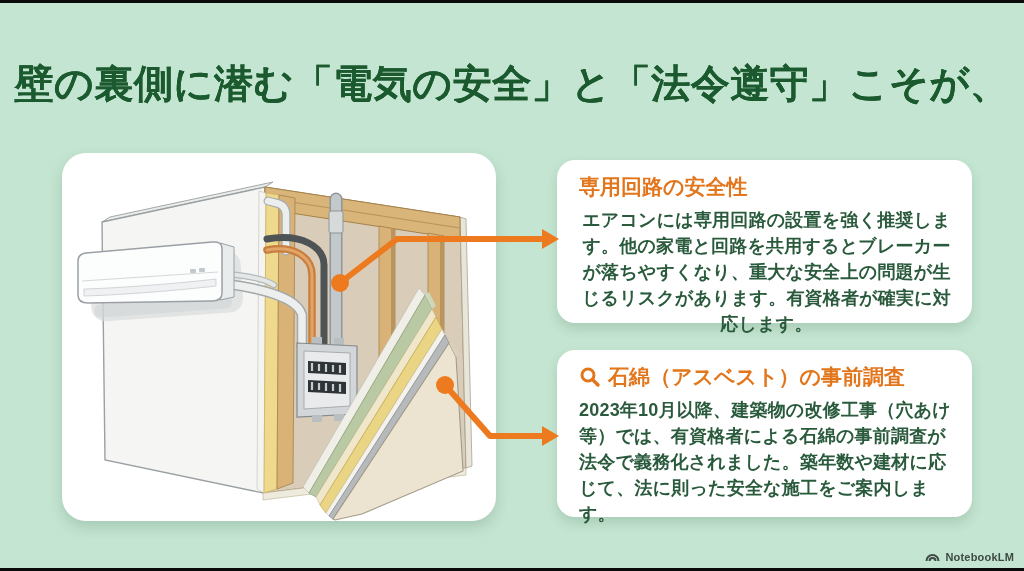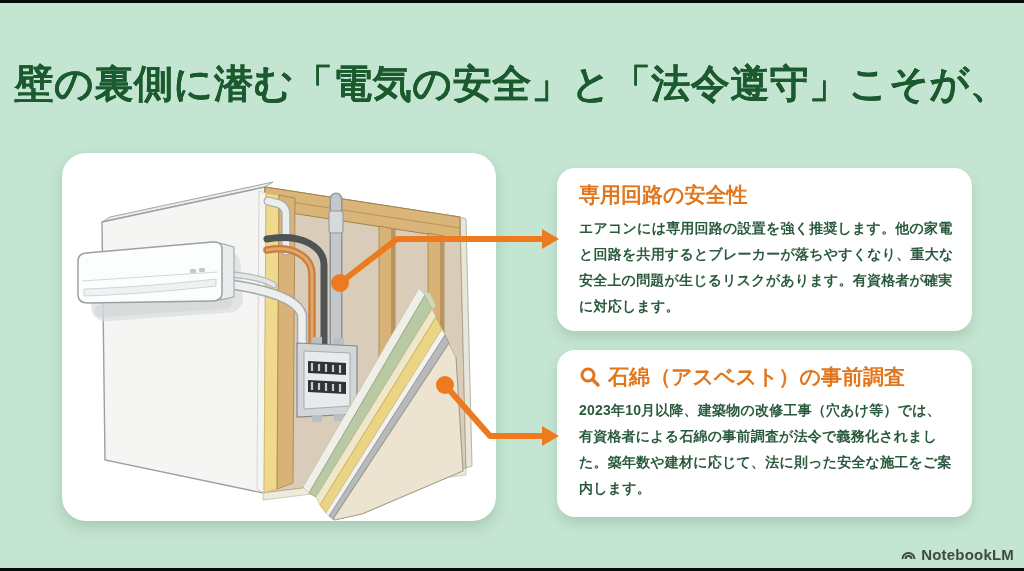--- a/index.html
+++ b/index.html
@@ -29,40 +29,40 @@
     box-shadow:0 6px 14px rgba(35,80,58,0.18);
   }
   .illus-card svg{display:block;border-radius:24px;}
 
   .callout{
     position:absolute;left:557px;width:415px;background:#ffffff;
     border-radius:18px;box-sizing:border-box;
     padding:13px 18px 12px 22px;
     box-shadow:0 6px 12px rgba(35,80,58,0.16);
   }
-  .callout.first{top:168px;height:163px;}
+  .callout.first{top:160px;height:163px;text-align:center;}
   .callout.second{top:350px;height:167px;}
   .callout h2{
     margin:0 0 7px 0;font-size:21px;line-height:27px;font-weight:800;
     color:#e2761d;display:flex;align-items:center;gap:7px;
   }
   .callout p{
-    margin:0;font-size:14px;line-height:26px;font-weight:700;
+    margin:0;font-size:18px;line-height:26px;font-weight:700;
     color:#2a5a3c;letter-spacing:0.2px;
   }
   .mag-icon{flex:0 0 auto;display:inline-block;}
 
   .arrows{
     position:absolute;left:0;top:0;width:1024px;height:571px;
     pointer-events:none;z-index:6;
   }
 
   .watermark{
     position:absolute;right:10px;bottom:8px;display:flex;align-items:center;gap:5px;
-    color:#3e4a44;font-size:15px;font-weight:700;letter-spacing:0.2px;z-index:7;
+    color:#3e4a44;font-size:11px;font-weight:700;letter-spacing:0.2px;z-index:7;
   }
 </style>
 </head>
 <body>
 
 <div class="letterbox top"></div>
 <div class="letterbox bottom"></div>
 
 <div class="title">
   <span class="line">壁の裏側に潜む「電気の安全」と「法令遵守」こそが、</span>

